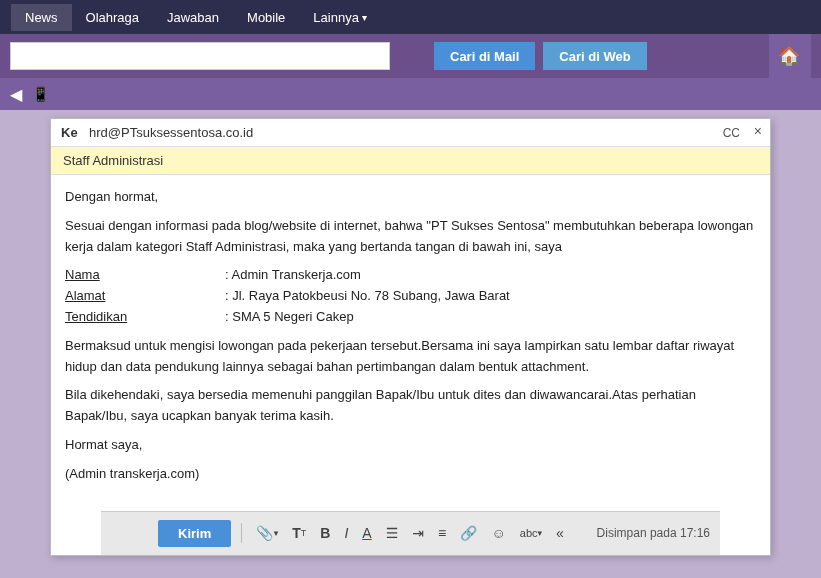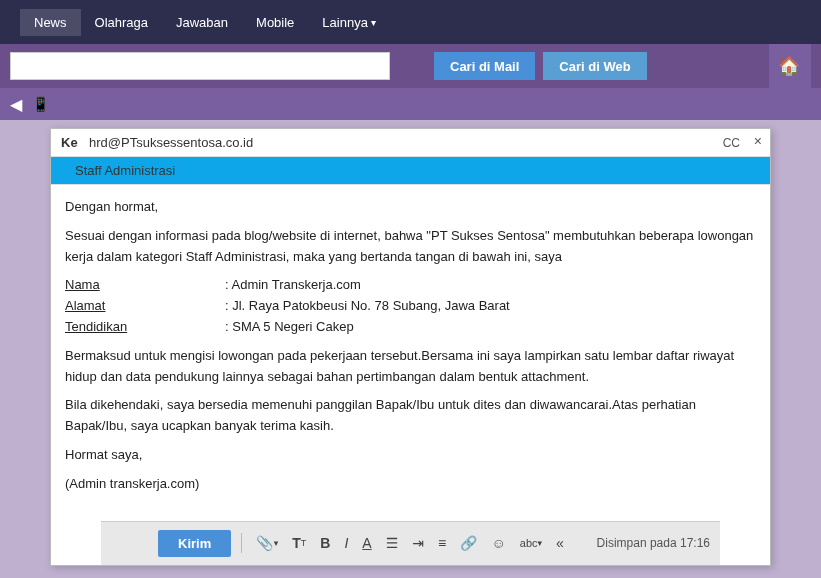--- a/index.html
+++ b/index.html
@@ -3,22 +3,22 @@
   <meta charset="utf-8">
   <style>
     * { margin: 0; padding: 0; box-sizing: border-box; }
     body { font-family: Arial, sans-serif; font-size: 13px; background: #c0b0d0; width: 821px; height: 578px; overflow: hidden; }
 
     
     .nav-bar {
       background: #2d2d4e;
       display: flex;
       align-items: center;
-      height: 44px;
-      padding: 0 20px;
+      height: 34px;
+      padding: 0 11px;
     }
     .nav-item {
       color: #ffffff;
       padding: 6px 14px;
       cursor: pointer;
       font-size: 13px;
       white-space: nowrap;
     }
     .nav-item.active { background: rgba(255,255,255,0.15); }
     .nav-dropdown {
@@ -117,23 +117,23 @@
       right: 8px;
       top: 4px;
       background: none;
       border: none;
       cursor: pointer;
       font-size: 14px;
       color: #555;
     }
 
     .email-subject-row {
-      background: #0ea5e9;
+      background: #fef9c3;
       border-bottom: 1px solid #ddd;
-      padding: 6px 24px;
+      padding: 6px 12px;
     }
     .email-subject-value {
       font-size: 13px;
       color: #333;
     }
 
     .email-body {
       background: #fff;
       padding: 12px 14px;
       min-height: 320px;

